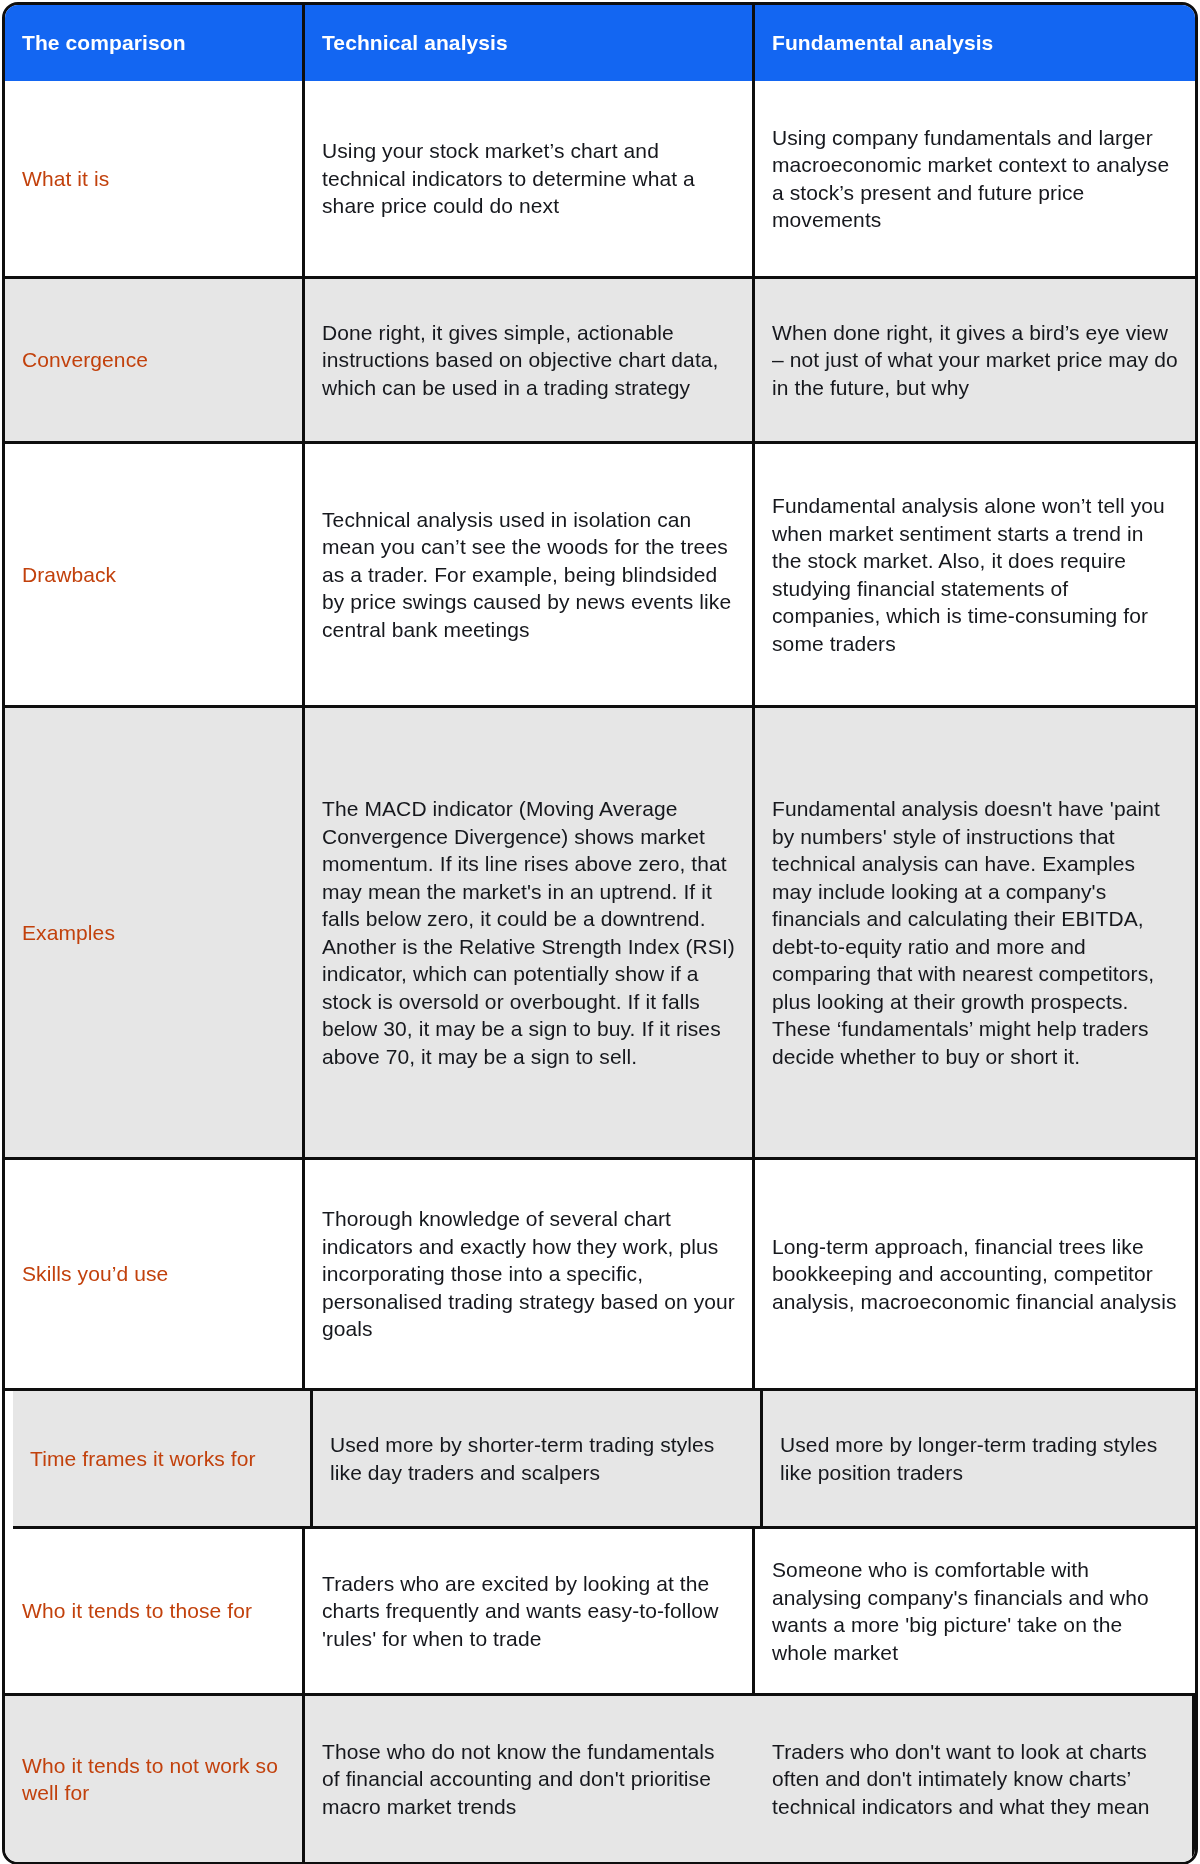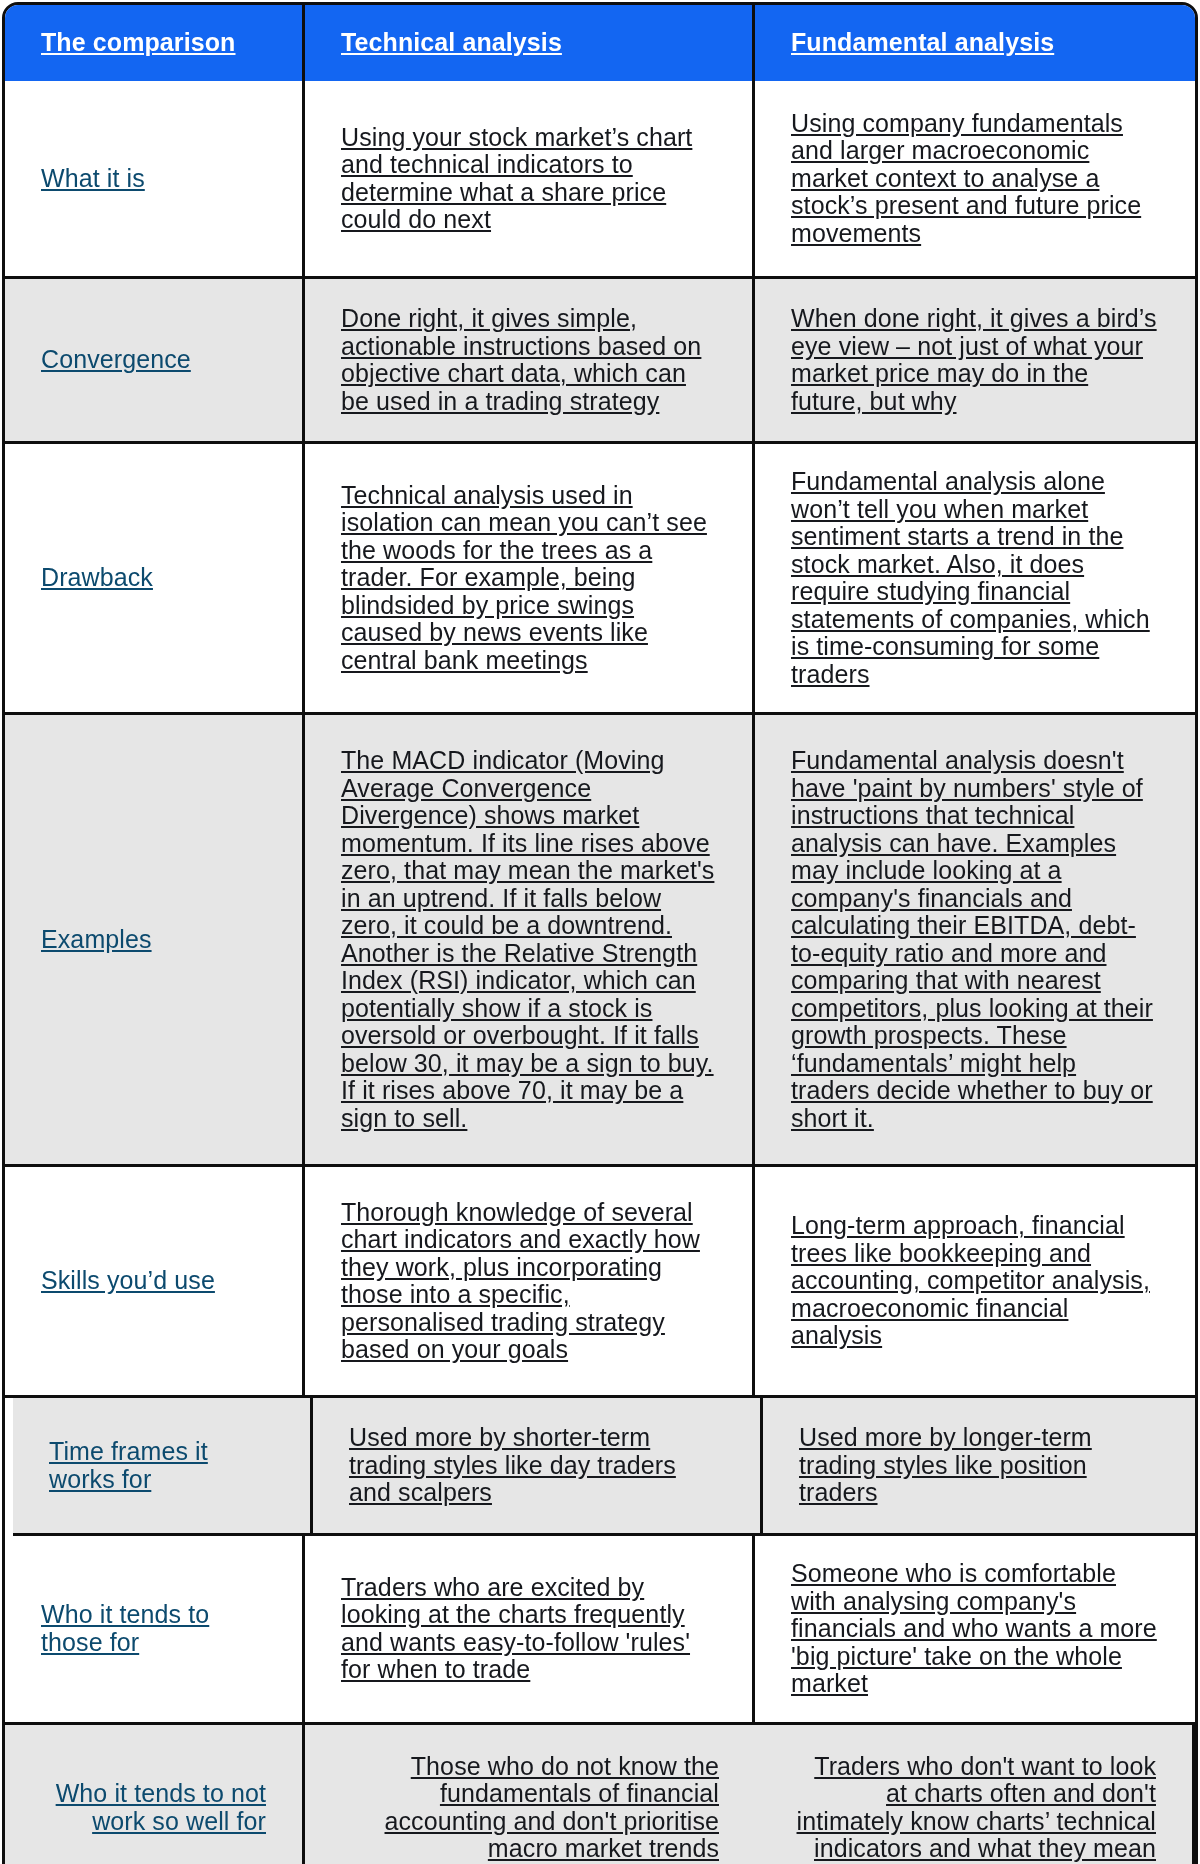--- a/index.html
+++ b/index.html
@@ -25,51 +25,50 @@
   .trow {
     display: grid;
     grid-template-columns: 300px 450px 440px;
     width: 100%;
   }
   .cell {
     box-sizing: border-box;
     display: flex;
     flex-direction: column;
     justify-content: center;
-    padding: 24px 36px;
-    font-size: 25px;
+    padding: 24px 17px;
+    font-size: 21px;
     line-height: 27.5px;
     font-weight: 500;
     color: #16181d;
     letter-spacing: 0.1px;
     border-bottom: 3px solid #0e0e0e;
-    text-decoration: underline;
   }
   .cell.c1, .cell.c2 { border-right: 3px solid #0e0e0e; }
   .header-row .cell {
     background: #1366f2;
     color: #ffffff;
     font-weight: 600;
     border-bottom: 3px solid #0e0e0e;
   }
   .header-row { height: 76px; }
   .header-row .cell { justify-content: center; }
   .rows .trow:nth-child(even) .cell { background: #e6e6e6; }
   .rows .trow:nth-child(odd) .cell { background: #ffffff; }
   .rows .trow:last-child .cell { border-bottom: none; }
-  .label-cell { font-weight: 500; color: #0c4a6e; }
+  .label-cell { font-weight: 500; color: #c2410c; }
   
   .rows .trow:nth-child(1) { min-height: 198px; }
   .rows .trow:nth-child(2) { min-height: 165px; }
   .rows .trow:nth-child(3) { min-height: 264px; }
   .rows .trow:nth-child(4) { min-height: 452px; }
   .rows .trow:nth-child(5) { min-height: 231px; }
   .rows .trow:nth-child(6) { min-height: 138px; margin-left: 8px; }
   .rows .trow:nth-child(7) { min-height: 167px; }
-  .rows .trow:nth-child(8) { min-height: 166px; text-align: right; }
+  .rows .trow:nth-child(8) { min-height: 166px; }
 </style>
 </head>
 <body>
 
 <div class="page">
   <div class="comparison-table">
 
     <div class="trow header-row">
       <div class="cell c1">The comparison</div>
       <div class="cell c2">Technical analysis</div>

